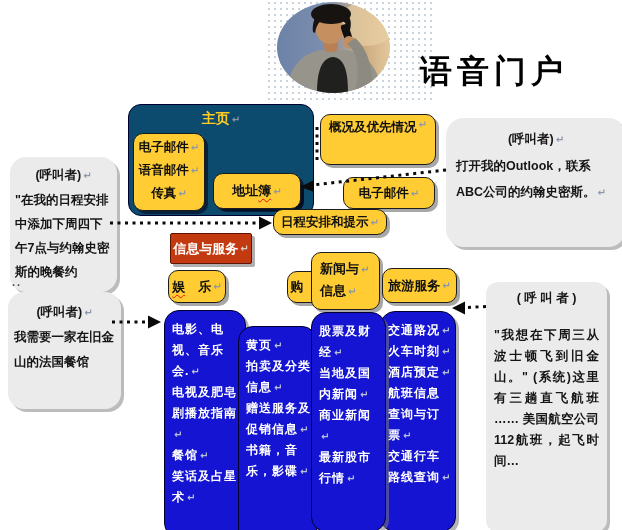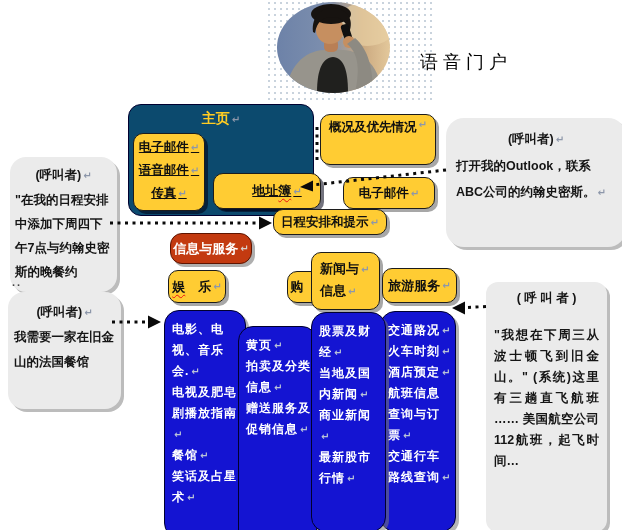--- a/index.html
+++ b/index.html
@@ -7,47 +7,47 @@
           font-family:"Liberation Sans","DejaVu Sans",sans-serif;color:#111;}
 
   
   .dots{position:absolute;left:266px;top:0;width:168px;height:102px;
         background-image:radial-gradient(#c9d3dd 1px,rgba(0,0,0,0) 1.3px);
         background-size:6px 6px;}
 
   .photo{position:absolute;left:277px;top:2px;width:113px;height:91px;border-radius:50%;
          overflow:hidden;}
 
-  .title{position:absolute;left:420px;top:50px;font-size:18px;font-weight:normal;
+  .title{position:absolute;left:420px;top:50px;font-size:32px;font-weight:bold;
          letter-spacing:5px;color:#000;white-space:nowrap;}
 
   
   .ybox{position:absolute;background:#ffcc33;border:1px solid #1c1c1c;border-radius:10px;
         box-shadow:3px 3px 0 rgba(95,95,95,.55);font-weight:bold;color:#101010;
         display:flex;align-items:center;justify-content:center;font-size:13px;
         white-space:nowrap;}
 
   
   .panel{position:absolute;left:128px;top:104px;width:184px;height:110px;
          background:#0c4a6e;border:1px solid #000030;border-radius:13px;}
-  .panel .ybox{box-shadow:3px 3px 0 rgba(0,0,20,.55);text-decoration:underline;}
+  .panel .ybox{box-shadow:3px 3px 0 rgba(0,0,20,.55);}
   .home-title{position:absolute;left:0;top:5px;width:100%;text-align:center;
               color:#ffcc22;font-weight:bold;font-size:14px;}
   .msgbox{left:4px;top:28px;width:70px;height:74px;flex-direction:column;
           font-size:12.5px;line-height:23px;justify-content:flex-start;padding-top:2px;}
   .dialbox{left:84px;top:28px;width:86px;height:29px;margin-top:44px;}
-  .addrbox{left:84px;top:68px;width:86px;height:34px;padding-left:20px;}
+  .addrbox{left:84px;top:68px;width:86px;height:34px;}
 
   .overview-box{left:320px;top:114px;width:114px;height:45px;align-items:flex-start;
                 padding-top:4px;font-size:12.5px;}
   .help-box{left:343px;top:177px;width:90px;height:30px;font-size:12.5px;}
   .schedule-box{left:273px;top:209px;width:112px;height:24px;font-size:12.5px;}
 
   .redbox{position:absolute;left:170px;top:233px;width:80px;height:29px;background:#c33a10;
-          border:1px solid #5e1400;border-radius:12px;box-shadow:3px 3px 0 rgba(110,110,110,.55);
+          border:1px solid #5e1400;border-radius:2px;box-shadow:3px 3px 0 rgba(110,110,110,.55);
           display:flex;align-items:center;justify-content:center;color:#fff;
           font-weight:bold;font-size:13px;white-space:nowrap;}
 
   .cat-ent{left:168px;top:270px;width:56px;height:31px;}
   .cat-shop{left:243px;top:271px;width:54px;height:30px;margin-left:44px;}
   .cat-news{left:311px;top:252px;width:59px;height:51px;flex-direction:column;
             align-items:flex-start;justify-content:flex-start;padding:5px 0 0 8px;line-height:21px;}
   .cat-travel{left:382px;top:268px;width:73px;height:33px;}
 
   
@@ -169,20 +169,21 @@
   <div class="col col1">
     <div><span>电影、电视、音乐会.</span><span class="pilcrow">↵</span></div>
     <div><span>电视及肥皂剧播放指南</span><span class="pilcrow">↵</span></div>
     <div><span>餐馆</span><span class="pilcrow">↵</span></div>
     <div><span>笑话及占星术</span><span class="pilcrow">↵</span></div>
   </div>
   <div class="col col2">
     <div><span>黄页</span><span class="pilcrow">↵</span></div>
     <div><span>拍卖及分类信息</span><span class="pilcrow">↵</span></div>
     <div><span>赠送服务及促销信息</span><span class="pilcrow">↵</span></div>
+    <div><span>书籍，音乐，影碟</span><span class="pilcrow">↵</span></div>
   </div>
   <div class="col col4">
     <div><span>交通路况</span><span class="pilcrow">↵</span></div>
     <div><span>火车时刻</span><span class="pilcrow">↵</span></div>
     <div><span>酒店预定</span><span class="pilcrow">↵</span></div>
     <div><span>航班信息查询与订票</span><span class="pilcrow">↵</span></div>
     <div><span>交通行车路线查询</span><span class="pilcrow">↵</span></div>
   </div>
   <div class="col col3">
     <div><span>股票及财经</span><span class="pilcrow">↵</span></div>

